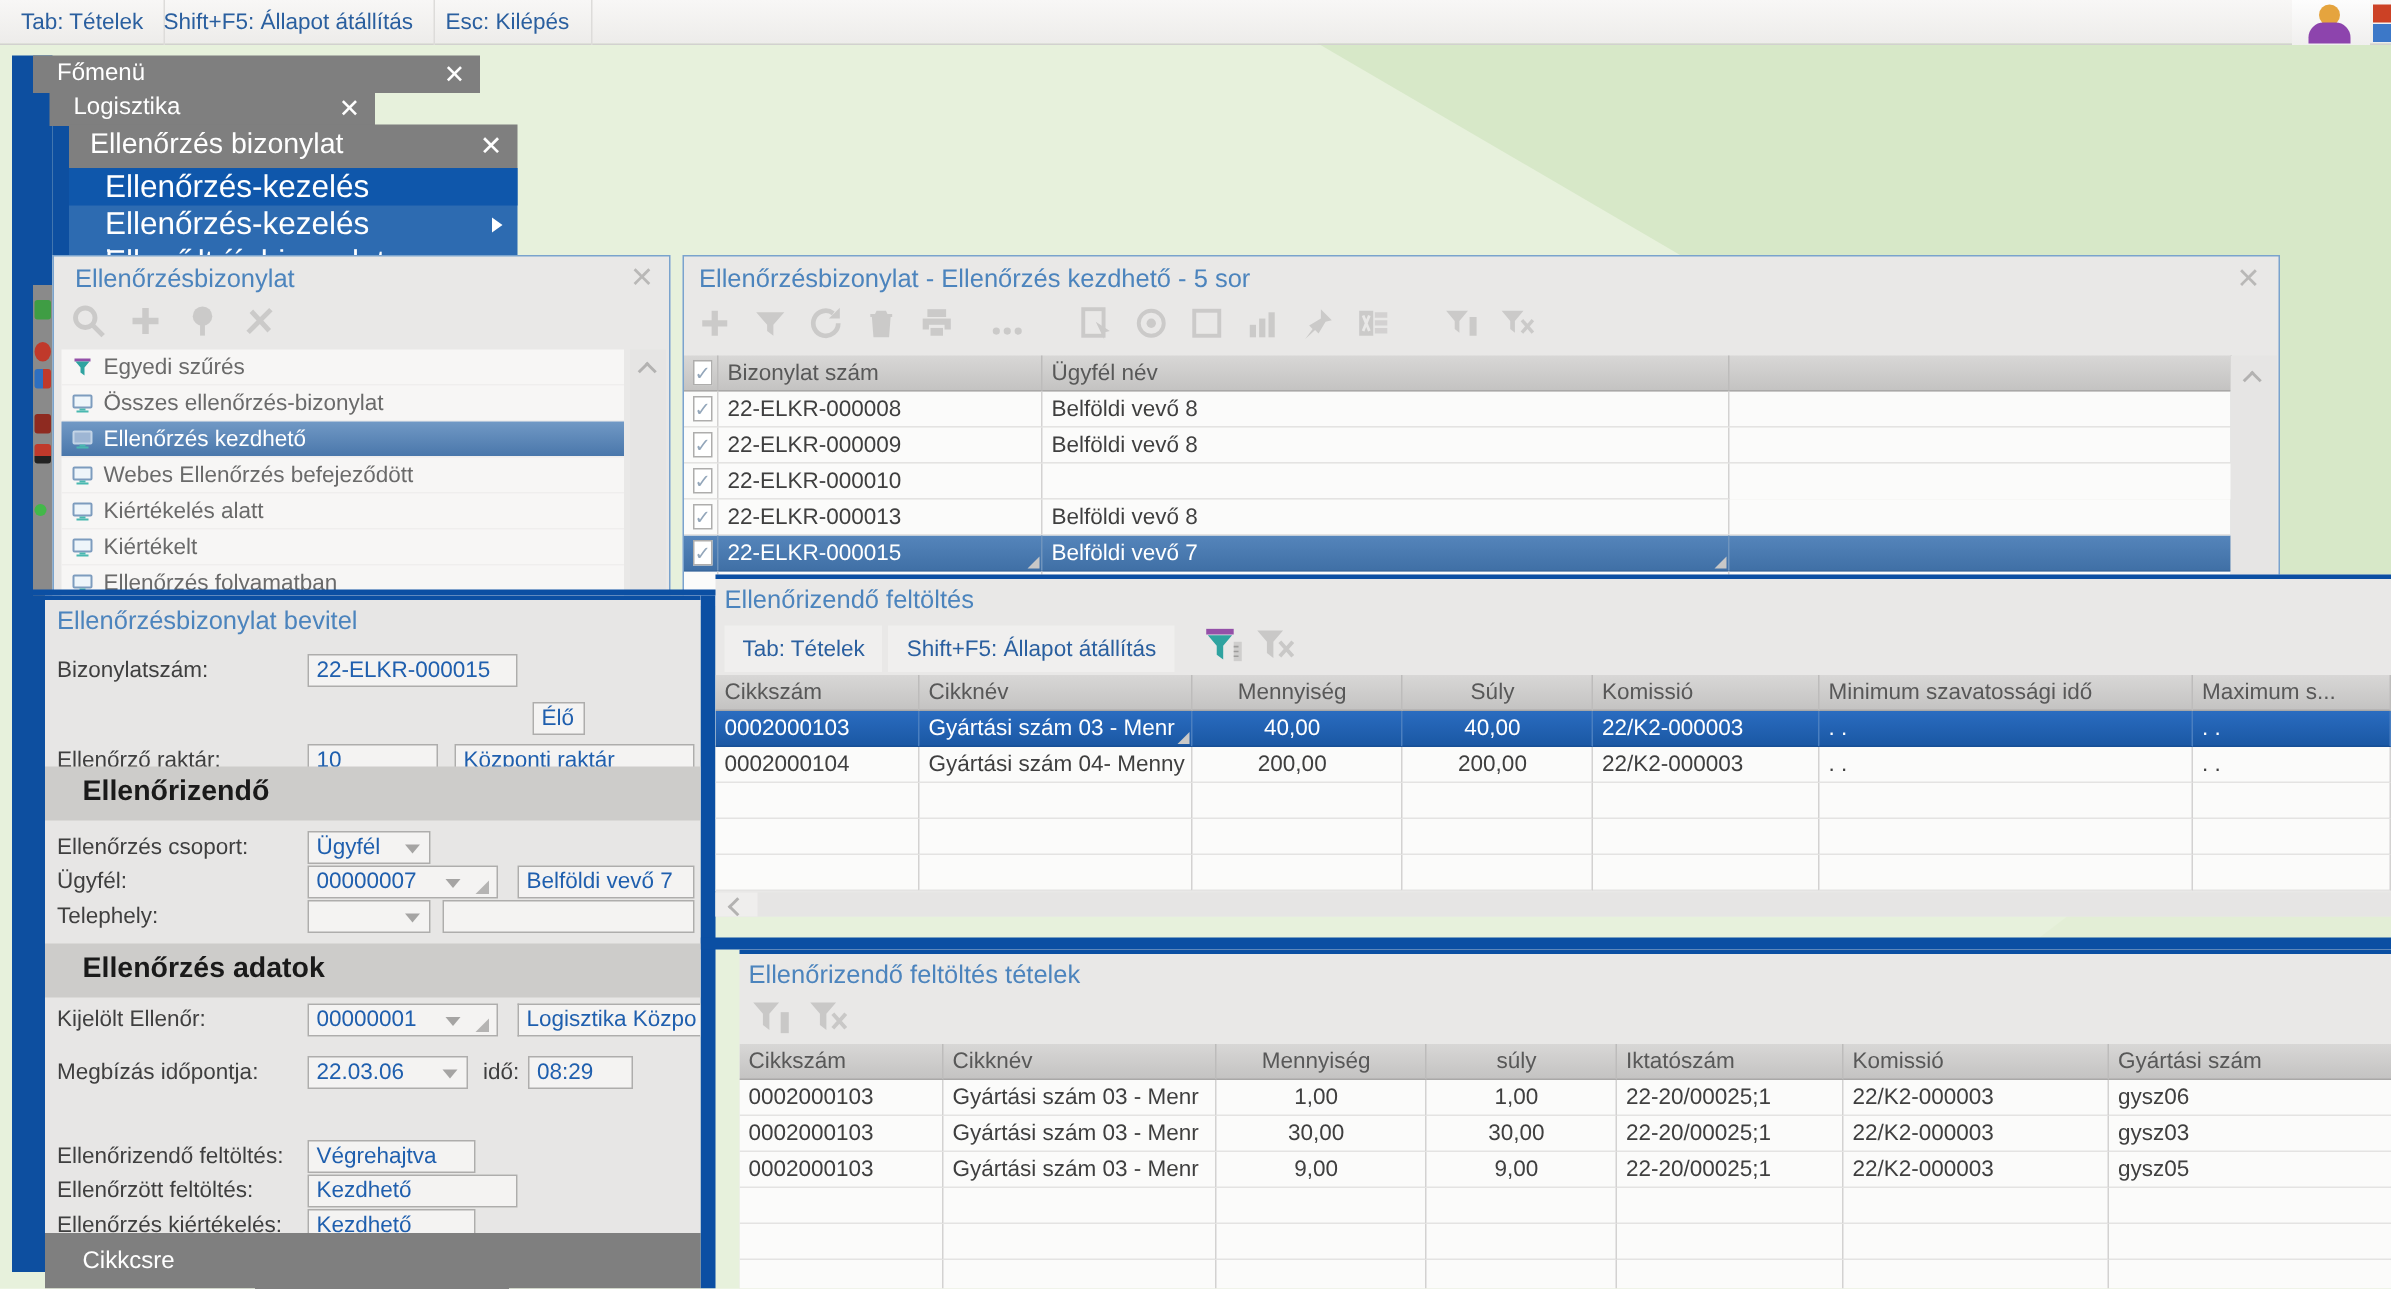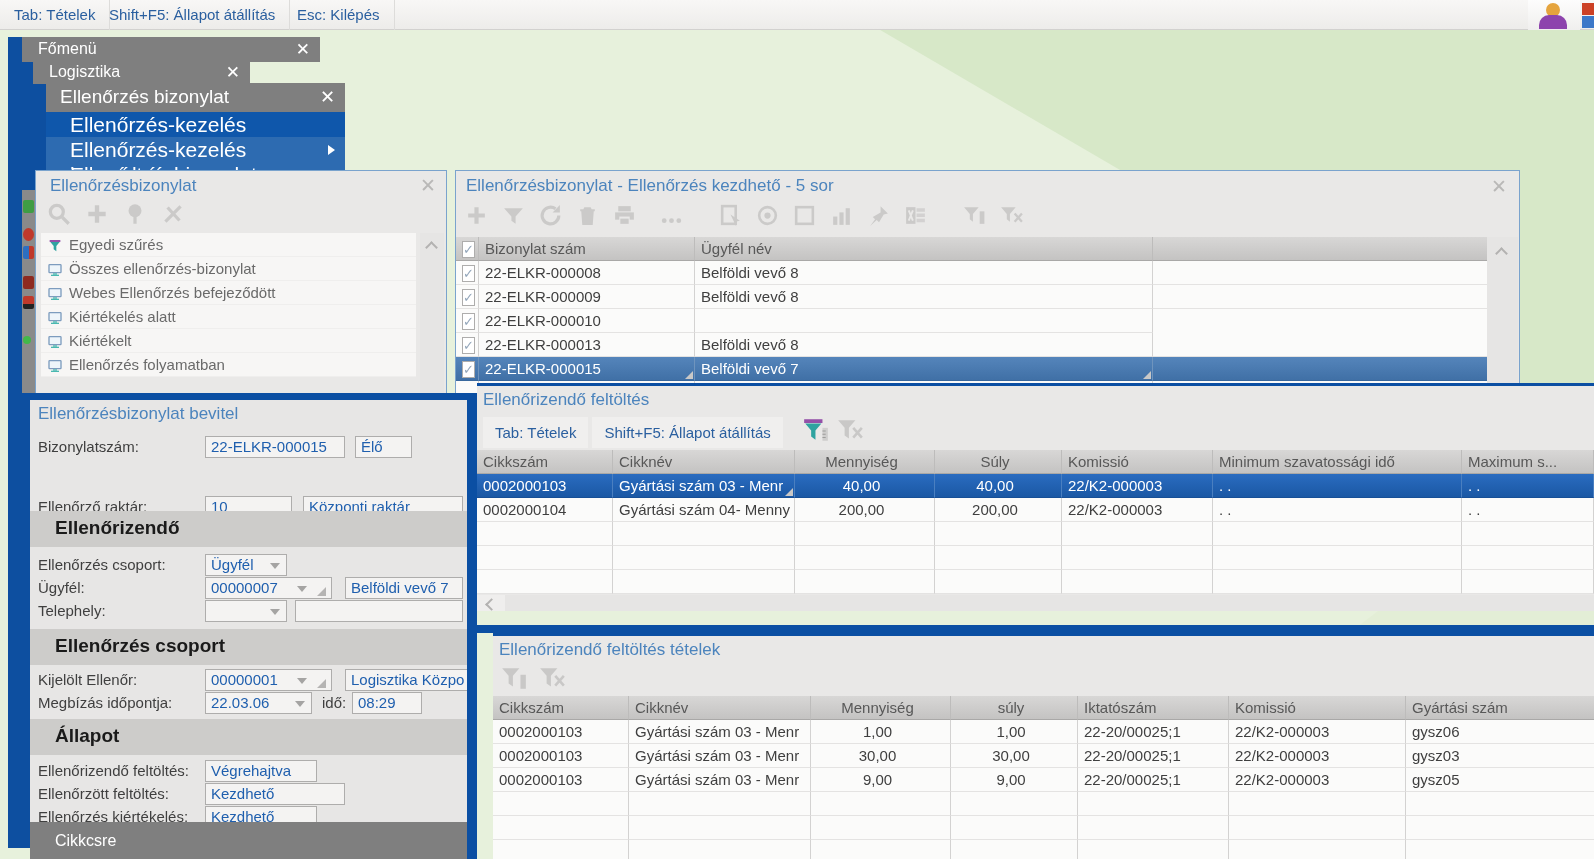--- a/index.html
+++ b/index.html
@@ -182,20 +182,28 @@
         <span>Egyedi szűrés</span>
       </div>
       <div class="flist-item">
         <span class="lic"><svg width="16" height="16" viewBox="0 0 24 24">
               <rect x="3" y="4" width="18" height="12" rx="1" fill="#eef5fa" stroke="#7d9cbe" stroke-width="2"></rect>
               <rect x="9" y="17" width="6" height="2" fill="#49b8b0"></rect>
               <rect x="6" y="19" width="12" height="2" fill="#49b8b0"></rect>
             </svg></span>
         <span>Összes ellenőrzés-bizonylat</span>
       </div>
+      <div class="flist-item sel">
+        <span class="lic"><svg width="16" height="16" viewBox="0 0 24 24">
+              <rect x="3" y="4" width="18" height="12" rx="1" fill="#9eb6d4" stroke="#c3d4e6" stroke-width="2"></rect>
+              <rect x="9" y="17" width="6" height="2" fill="#49b8b0"></rect>
+              <rect x="6" y="19" width="12" height="2" fill="#49b8b0"></rect>
+            </svg></span>
+        <span>Ellenőrzés kezdhető</span>
+      </div>
       <div class="flist-item">
         <span class="lic"><svg width="16" height="16" viewBox="0 0 24 24">
               <rect x="3" y="4" width="18" height="12" rx="1" fill="#eef5fa" stroke="#7d9cbe" stroke-width="2"></rect>
               <rect x="9" y="17" width="6" height="2" fill="#49b8b0"></rect>
               <rect x="6" y="19" width="12" height="2" fill="#49b8b0"></rect>
             </svg></span>
         <span>Webes Ellenőrzés befejeződött</span>
       </div>
       <div class="flist-item">
         <span class="lic"><svg width="16" height="16" viewBox="0 0 24 24">
@@ -339,21 +347,21 @@
   <div class="blue-topline"></div>
   <div class="divider-v"></div>
   <div class="divider-h"></div>
 
   <div class="formwin">
     <div class="wtitle" style="left:8px; top:4px;">Ellenőrzésbizonylat bevitel</div>
 
     <div class="frow" style="top:36px; width:100%;">
       <span class="flabel">Bizonylatszám:</span>
       <span class="fbox" style="left:175px; width:140px;">22-ELKR-000015</span>
-      <span class="fbox" style="left:325px; width:57px;">Élő</span>
+      <span class="fbox" style="left:325px; width:35px;margin-top:32px;">Élő</span>
     </div>
     <div class="frow" style="top:96px; width:100%;padding-left:45px;">
       <span class="flabel">Ellenőrző raktár:</span>
       <span class="fbox" style="left:175px; width:87px;">10</span>
       <span class="fbox" style="left:273px; width:160px;">Központi raktár</span>
     </div>
 
     <div class="fsection" style="top:111px;text-align:center;">
       <span>Ellenőrizendő</span>
     </div>
@@ -375,44 +383,41 @@
     </div>
     <div class="frow" style="top:200px; width:100%;">
       <span class="flabel">Telephely:</span>
       <span class="fbox" style="left:175px; width:82px;">
         <span class="combo-arrow" style="right:6px;"></span>
       </span>
       <span class="fbox" style="left:265px; width:168px;"></span>
     </div>
 
     <div class="fsection" style="top:229px;">
-      <span>Ellenőrzés csoport</span>
+      <span>Ellenőrzés adatok</span>
     </div>
 
     <div class="frow" style="top:269px; width:100%;">
       <span class="flabel">Kijelölt Ellenőr:</span>
       <span class="fbox" style="left:175px; width:127px;">
         <span>00000001</span>
         <span class="combo-arrow" style="right:24px;"></span>
         <span class="lookup-tri" style="right:5px;"></span>
       </span>
       <span class="fbox" style="left:315px; width:122px; border-right:none;">Logisztika Közpo</span>
     </div>
-    <div class="frow" style="top:292px; width:100%;">
+    <div class="frow" style="top:304px; width:100%;">
       <span class="flabel">Megbízás időpontja:</span>
       <span class="fbox" style="left:175px; width:107px;">
         <span>22.03.06</span><span class="combo-arrow" style="right:6px;"></span>
       </span>
       <span class="flabel" style="left:292px;">idő:</span>
       <span class="fbox" style="left:322px; width:70px;">08:29</span>
     </div>
 
-    <div class="fsection" style="top:319px;">
-      <span>Állapot</span>
-    </div>
 
     <div class="frow" style="top:360px; width:100%;">
       <span class="flabel">Ellenőrizendő feltöltés:</span>
       <span class="fbox" style="left:175px; width:112px;">Végrehajtva</span>
     </div>
     <div class="frow" style="top:383px; width:100%;">
       <span class="flabel">Ellenőrzött feltöltés:</span>
       <span class="fbox" style="left:175px; width:140px;">Kezdhető</span>
     </div>
     <div class="frow" style="top:406px; width:100%;">

